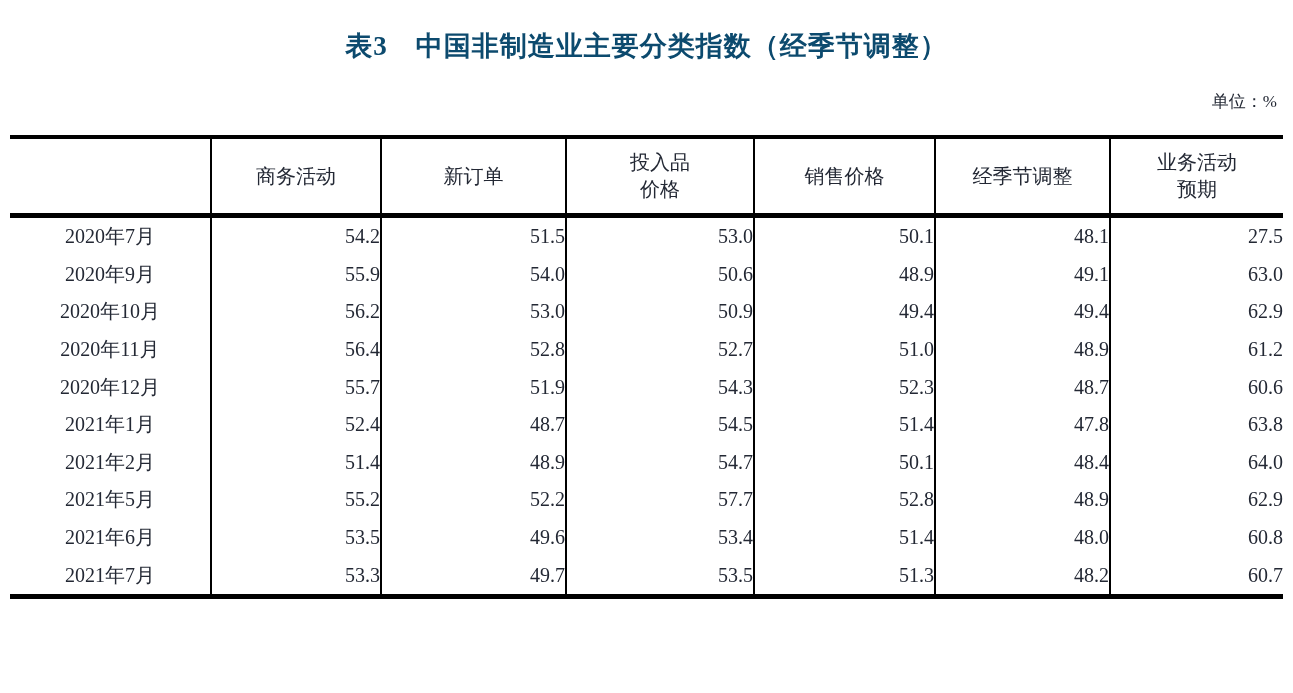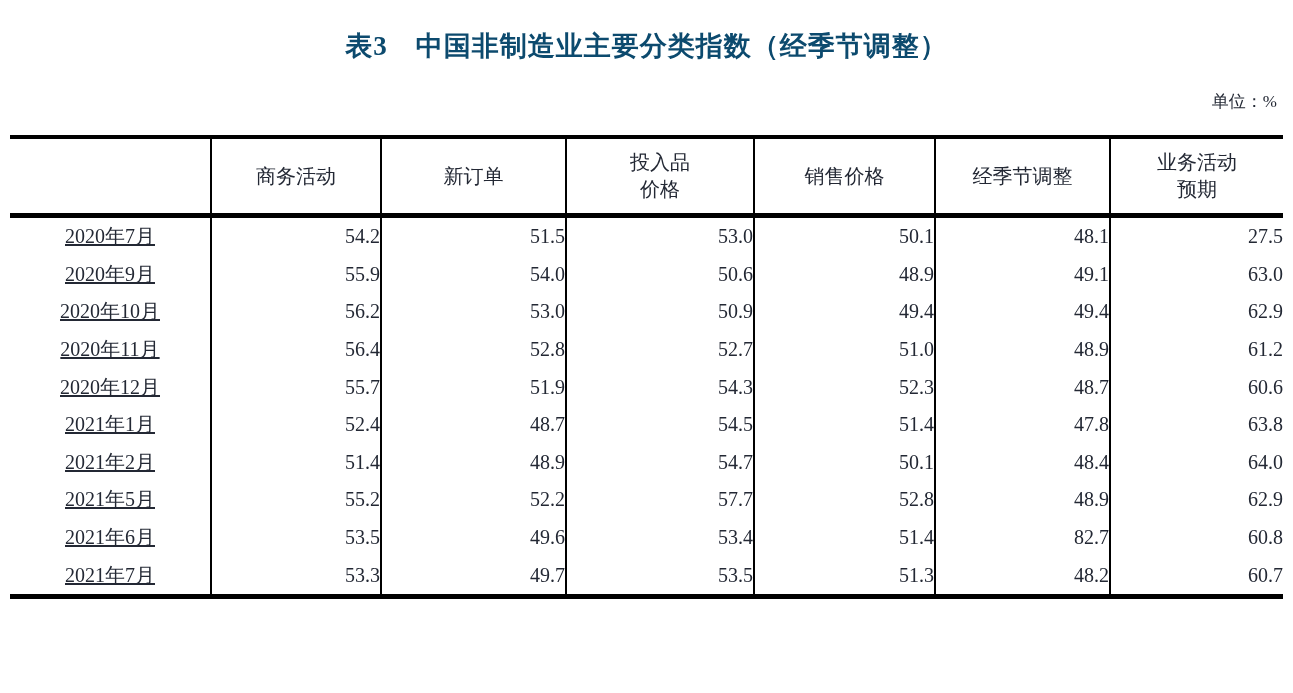--- a/index.html
+++ b/index.html
@@ -61,21 +61,20 @@
   }
   table.pmi-table tbody td {
     height: 37.6px;
     font-size: 20px;
     vertical-align: middle;
     color: #232834;
     padding: 0;
   }
   td.period-cell {
     text-align: center;
-    text-decoration: underline;
   }
   td.value-cell {
     text-align: right;
     padding-right: 28px;
   }
 </style>
 </head>
 <body>
 
 <div class="page">
@@ -176,21 +175,21 @@
           <td class="value-cell">52.8</td>
           <td class="value-cell">48.9</td>
           <td class="value-cell">62.9</td>
         </tr>
         <tr>
           <td class="period-cell">2021年6月</td>
           <td class="value-cell">53.5</td>
           <td class="value-cell">49.6</td>
           <td class="value-cell">53.4</td>
           <td class="value-cell">51.4</td>
-          <td class="value-cell">82.7</td>
+          <td class="value-cell">48.0</td>
           <td class="value-cell">60.8</td>
         </tr>
         <tr>
           <td class="period-cell">2021年7月</td>
           <td class="value-cell">53.3</td>
           <td class="value-cell">49.7</td>
           <td class="value-cell">53.5</td>
           <td class="value-cell">51.3</td>
           <td class="value-cell">48.2</td>
           <td class="value-cell">60.7</td>

